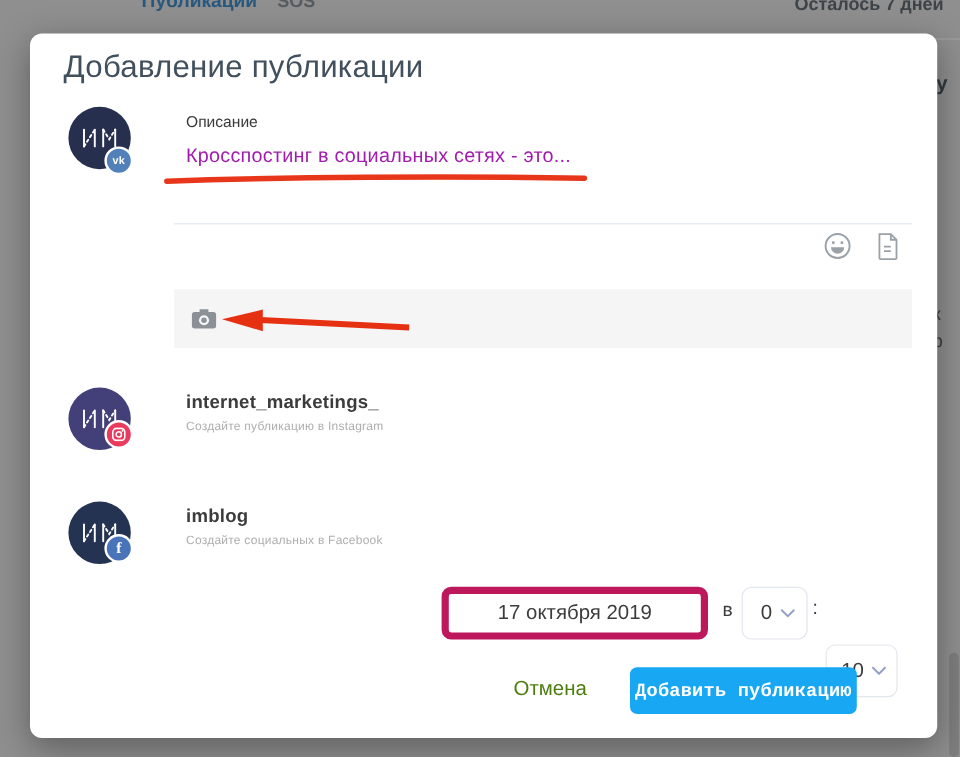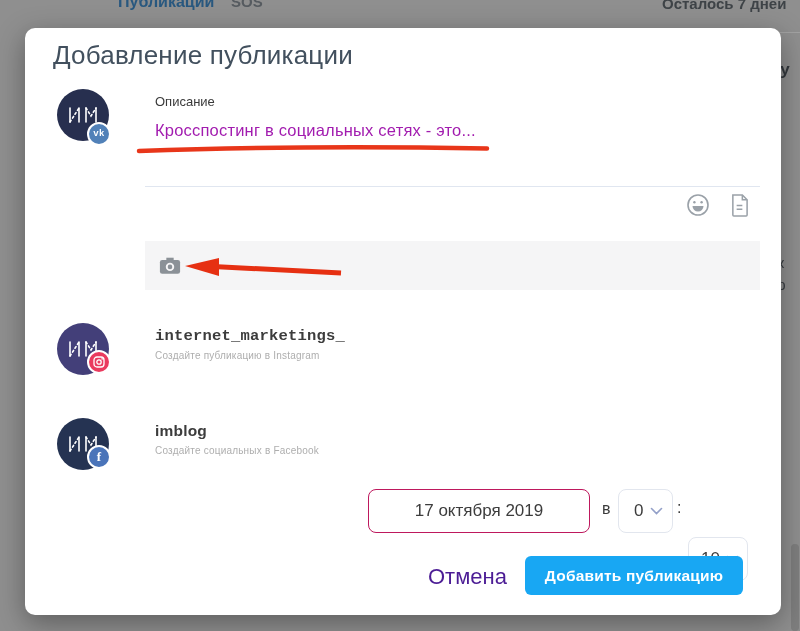--- a/index.html
+++ b/index.html
@@ -40,21 +40,21 @@
   }
   .avatar-vk { left: 32px; top: 61px; background: #272f4f; }
   .avatar-ig { left: 32px; top: 295px; background: #433f79; }
   .avatar-fb { left: 32px; top: 390px; background: #253352; }
   .badge {
     position: absolute; width: 24px; height: 24px; border-radius: 50%;
     border: 2px solid #ffffff;
     display: flex; align-items: center; justify-content: center;
     color: #ffffff; font-weight: 700;
   }
-  .badge-vk { left: 62px; top: 94px; background: #5181b8; font-size: 9px; letter-spacing: 0.3px; font-family: Liberation Mono, monospace; }
+  .badge-vk { left: 62px; top: 94px; background: #5181b8; font-size: 9px; letter-spacing: 0.3px; }
   .badge-ig { left: 62px; top: 322px; background: #ea3a5e; }
   .badge-fb { left: 62px; top: 417px; background: #4a74b9; font-size: 13px; font-family: "Liberation Serif", serif; }
 
   .desc-label { position: absolute; left: 130px; top: 66px; font-size: 13px; color: #3a3a3a; }
   .desc-value {
     position: absolute; left: 130px; top: 93px; width: 380px;
     font-size: 16.5px; color: #a21caf; letter-spacing: 0.2px; cursor: text;
   }
   .desc-underline { position: absolute; left: 110px; top: 114px; width: 356px; height: 14px; }
 
@@ -66,52 +66,52 @@
 
   .photo-band {
     position: absolute; left: 120px; top: 213px; width: 615px; height: 49px;
     background: #f5f5f6; display: flex; align-items: center; cursor: pointer;
   }
   .photo-band .cam { margin-left: 14px; display: flex; cursor: pointer; }
   .arrow-annotation { position: absolute; left: 158px; top: 228px; width: 162px; height: 26px; pointer-events: none; }
 
   .acct-name { position: absolute; left: 130px; font-size: 15.5px; font-weight: 700; color: #3c3c3c; letter-spacing: 0.2px; }
   .acct-hint { position: absolute; left: 130px; font-size: 10px; color: #aeaeae; letter-spacing: 0.2px; }
-  .name-ig { top: 299px; font-family: Liberation Mono, monospace; } .hint-ig { top: 322px; }
+  .name-ig { top: 299px; } .hint-ig { top: 322px; }
   .name-fb { top: 394px; } .hint-fb { top: 417px; }
   .acct-row { position: absolute; left: 25px; width: 600px; height: 70px; cursor: pointer; }
   .row-ig { top: 290px; } .row-fb { top: 385px; }
 
   .date-input {
     position: absolute; left: 343px; top: 461px; width: 222px; height: 44px;
-    border: 1px solid #be185d; border-radius: 8px; background: #fff;
+    border: 6px solid #be185d; border-radius: 8px; background: #fff;
     display: flex; align-items: center; justify-content: center;
     font-size: 17px; color: #3c3c3c; cursor: pointer;
   }
   .sched-prep { position: absolute; left: 577px; top: 472px; font-size: 16px; color: #3c3c3c; }
   .sched-colon { position: absolute; left: 652px; top: 471px; font-size: 16px; color: #3c3c3c; }
   .time-select {
     position: absolute; top: 461px; height: 44px;
     border: 1px solid #e2e6ee; border-radius: 8px; background: #fff;
     display: flex; align-items: center; justify-content: space-between;
     font-size: 17px; color: #3c3c3c; cursor: pointer;
   }
   .sel-hour { left: 593px; width: 55px; padding: 0 9px 0 15px; }
   .sel-min  { left: 663px; width: 60px; padding: 0 8px 0 12px; margin-top: 48px; }
 
   .cancel-btn {
     position: absolute; left: 403px; top: 536px;
-    font-size: 22px; color: #4c1d95; background: none; border: none; cursor: pointer;
+    font-size: 17px; color: #4d7c0f; background: none; border: none; cursor: pointer;
     font-family: "Liberation Sans", sans-serif;
   }
   .submit-btn {
-    position: absolute; left: 500px; top: 528px; width: 218px; height: 39px;
+    position: absolute; left: 500px; top: 528px; width: 189px; height: 39px;
     background: #18a7f3; border: none; border-radius: 6px; cursor: pointer;
     color: #ffffff; font-size: 15.5px; font-weight: 700; letter-spacing: 0.2px;
-    font-family: Liberation Sans, sans-serif;
+    font-family: Liberation Mono, monospace;
     display: flex; align-items: center; justify-content: center;
   }
 </style>
 </head>
 <body>
 
 <div class="abs bd-text bd-nav-pub">Публикации</div>
 <div class="abs bd-text bd-nav-sos">SOS</div>
 <div class="abs bd-text bd-days">Осталось 7 дней</div>
 <div class="abs bd-divider"></div>

